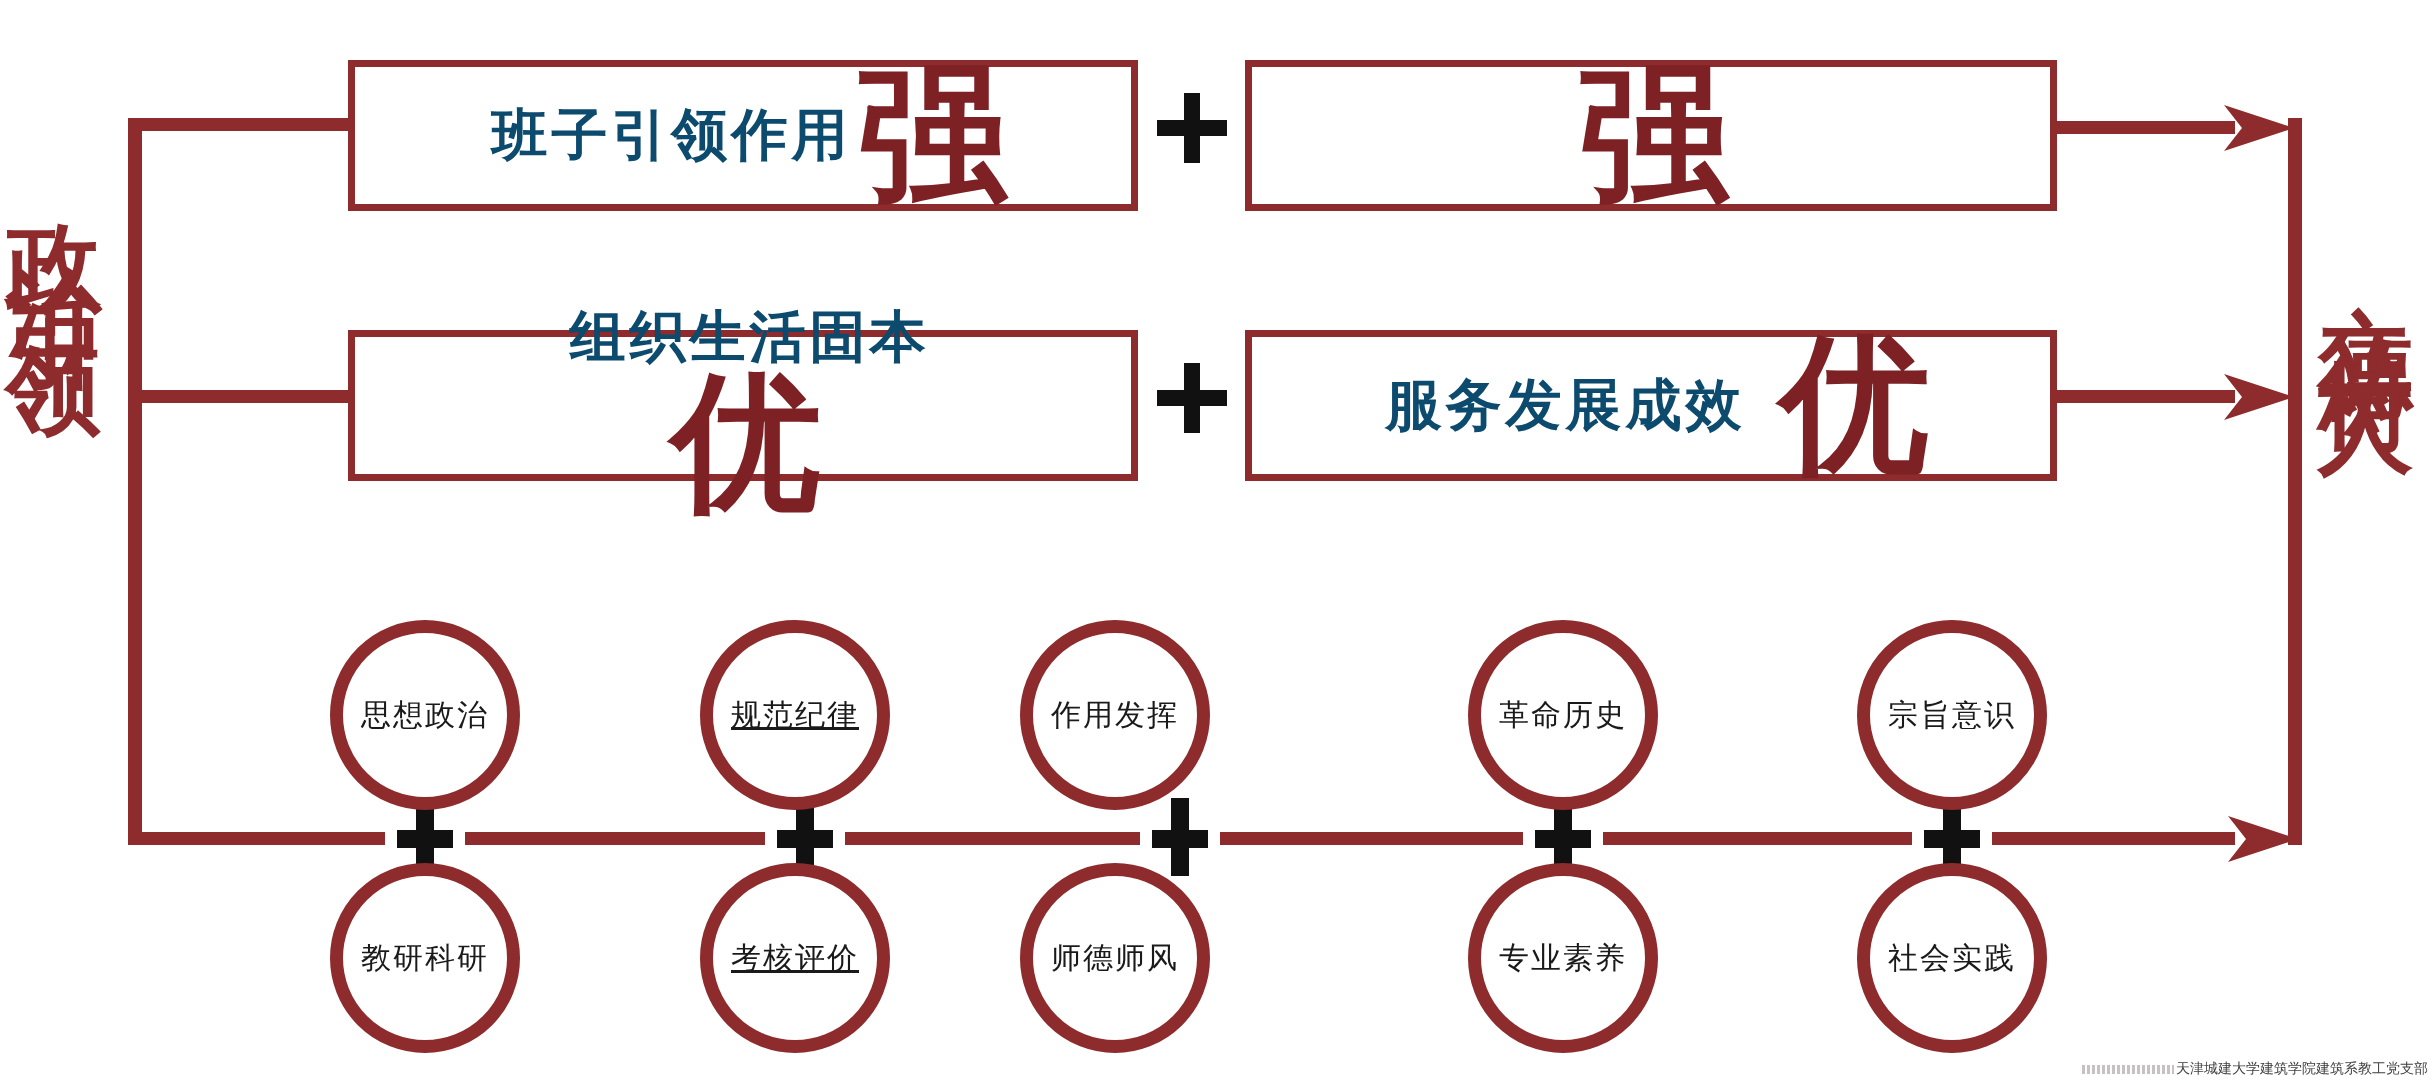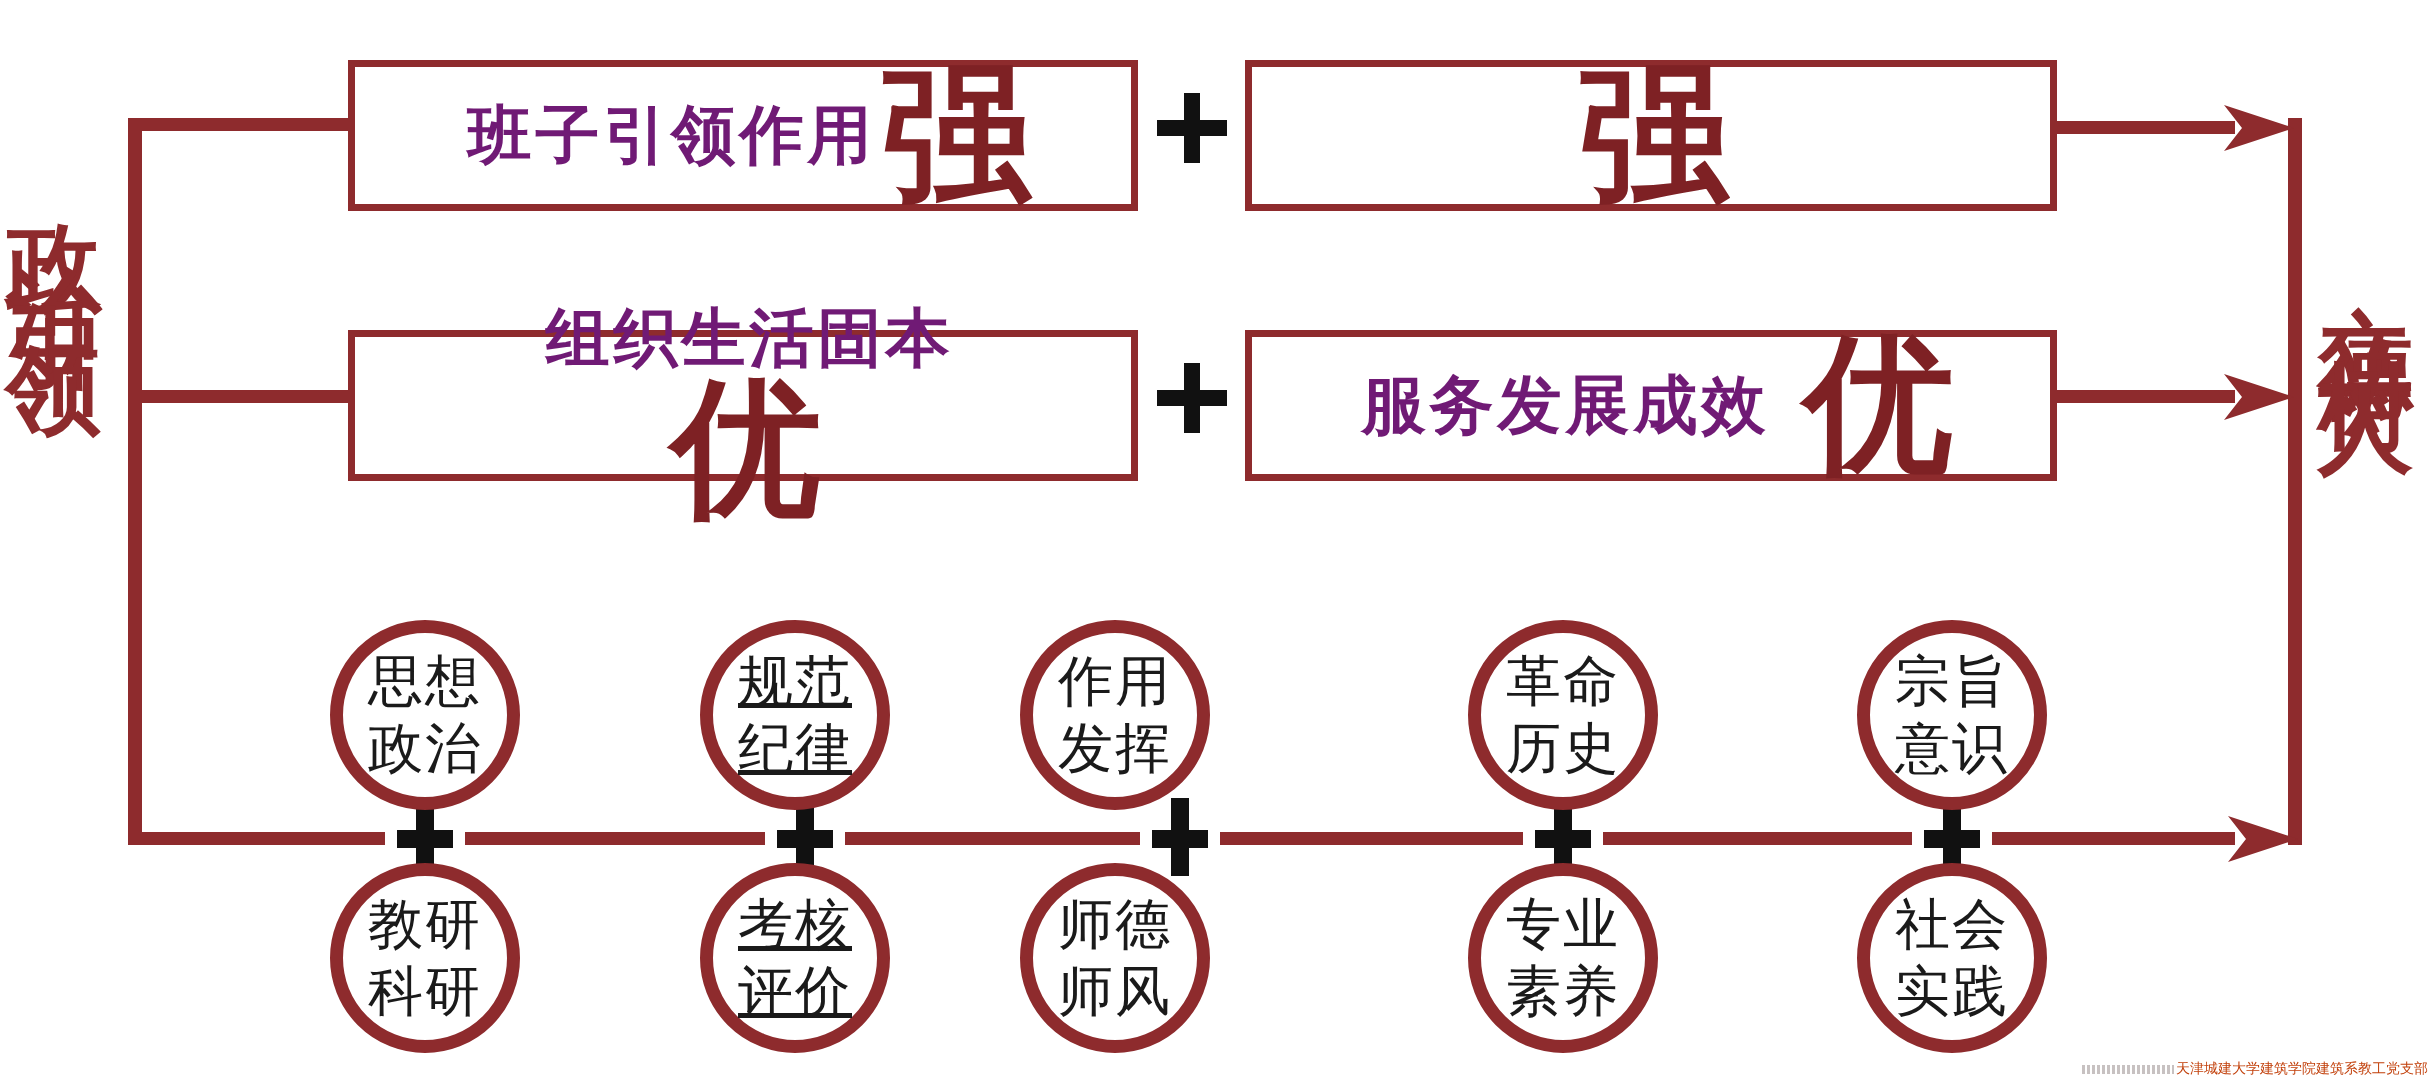--- a/index.html
+++ b/index.html
@@ -17,54 +17,54 @@
     color:#8E2B2D;font-weight:bold;font-size:95px;line-height:100px;
     white-space:nowrap;
   }
   #left-label{left:4px;top:148px;height:540px;letter-spacing:40px;}
   #right-label{left:2316px;top:226px;height:520px;letter-spacing:28px;}
   
   .rbox{
     position:absolute;height:137px;border:7px solid #8E2B2D;background:#ffffff;
     display:flex;align-items:center;justify-content:center;overflow:visible;
   }
-  .rbox .btxt{color:#701a75;font-size:64px;font-weight:600;letter-spacing:4px;white-space:nowrap;margin-left:13px;}
+  .rbox .btxt{color:#0c4a6e;font-size:56px;font-weight:600;letter-spacing:4px;white-space:nowrap;margin-left:13px;}
   .rbox .bem{color:#7E2124;font-size:150px;font-weight:bold;line-height:0.9;margin-left:6px;white-space:nowrap;}
   #box-a{left:348px;top:60px;width:776px;}
   #box-b{left:1245px;top:60px;width:798px;}
   #box-c{left:348px;top:330px;width:776px;flex-direction:column;}
   #box-d{left:1245px;top:330px;width:798px;gap:28px;}
   
   .plus{position:absolute;}
   .plus .h,.plus .v{position:absolute;background:#111111;}
   .plus-box{width:70px;height:70px;}
   .plus-box .h{left:0;top:27px;width:70px;height:16px;}
   .plus-box .v{left:27px;top:0;width:16px;height:70px;}
   #plus-row1{left:1157px;top:93px;}
   #plus-row2{left:1157px;top:363px;}
   
   .pair{position:absolute;top:0;left:0;}
   .stem{position:absolute;width:18px;background:#111111;top:798px;height:78px;z-index:1;}
   .plusbar{position:absolute;height:18px;width:56px;background:#111111;top:830px;z-index:3;}
   .circ{
     position:absolute;width:164px;height:164px;border:13px solid #8E2B2D;border-radius:50%;
-    background:#ffffff;z-index:2;display:flex;flex-direction:column;align-items:center;justify-content:center;
-    color:#1a1a1a;font-size:55px;line-height:1.22;text-align:right;letter-spacing:2px;
+    background:#ffffff;z-index:2;display:flex;flex-direction:row;align-items:center;justify-content:center;
+    color:#1a1a1a;font-size:30px;line-height:1.22;text-align:right;letter-spacing:2px;
   }
   .circ-top{top:620px;}
   .circ-bot{top:863px;}
   
   .p0 .circ{left:330px;} .p0 .stem{left:416px;} .p0 .plusbar{left:397px;}
   .p1 .circ{left:700px;text-decoration:underline;} .p1 .stem{left:796px;} .p1 .plusbar{left:777px;}
   .p2 .circ{left:1020px;}.p2 .stem{left:1171px;}.p2 .plusbar{left:1152px;}
   .p3 .circ{left:1468px;}.p3 .stem{left:1554px;}.p3 .plusbar{left:1535px;}
   .p4 .circ{left:1857px;}.p4 .stem{left:1943px;}.p4 .plusbar{left:1924px;}
   
   #watermark{
-    position:absolute;right:6px;bottom:3px;font-size:14px;color:#c2410c;
+    position:absolute;right:6px;bottom:3px;font-size:14px;color:#404040;
     font-family:"Liberation Sans","DejaVu Sans",sans-serif;letter-spacing:0px;
     display:flex;align-items:center;gap:2px;
   }
   #watermark .micro{
     width:92px;height:9px;opacity:0.55;
     background:repeating-linear-gradient(90deg,#9a8f8f 0 3px,#ffffff 3px 5px);
   }
 </style>
 </head>
 <body>

